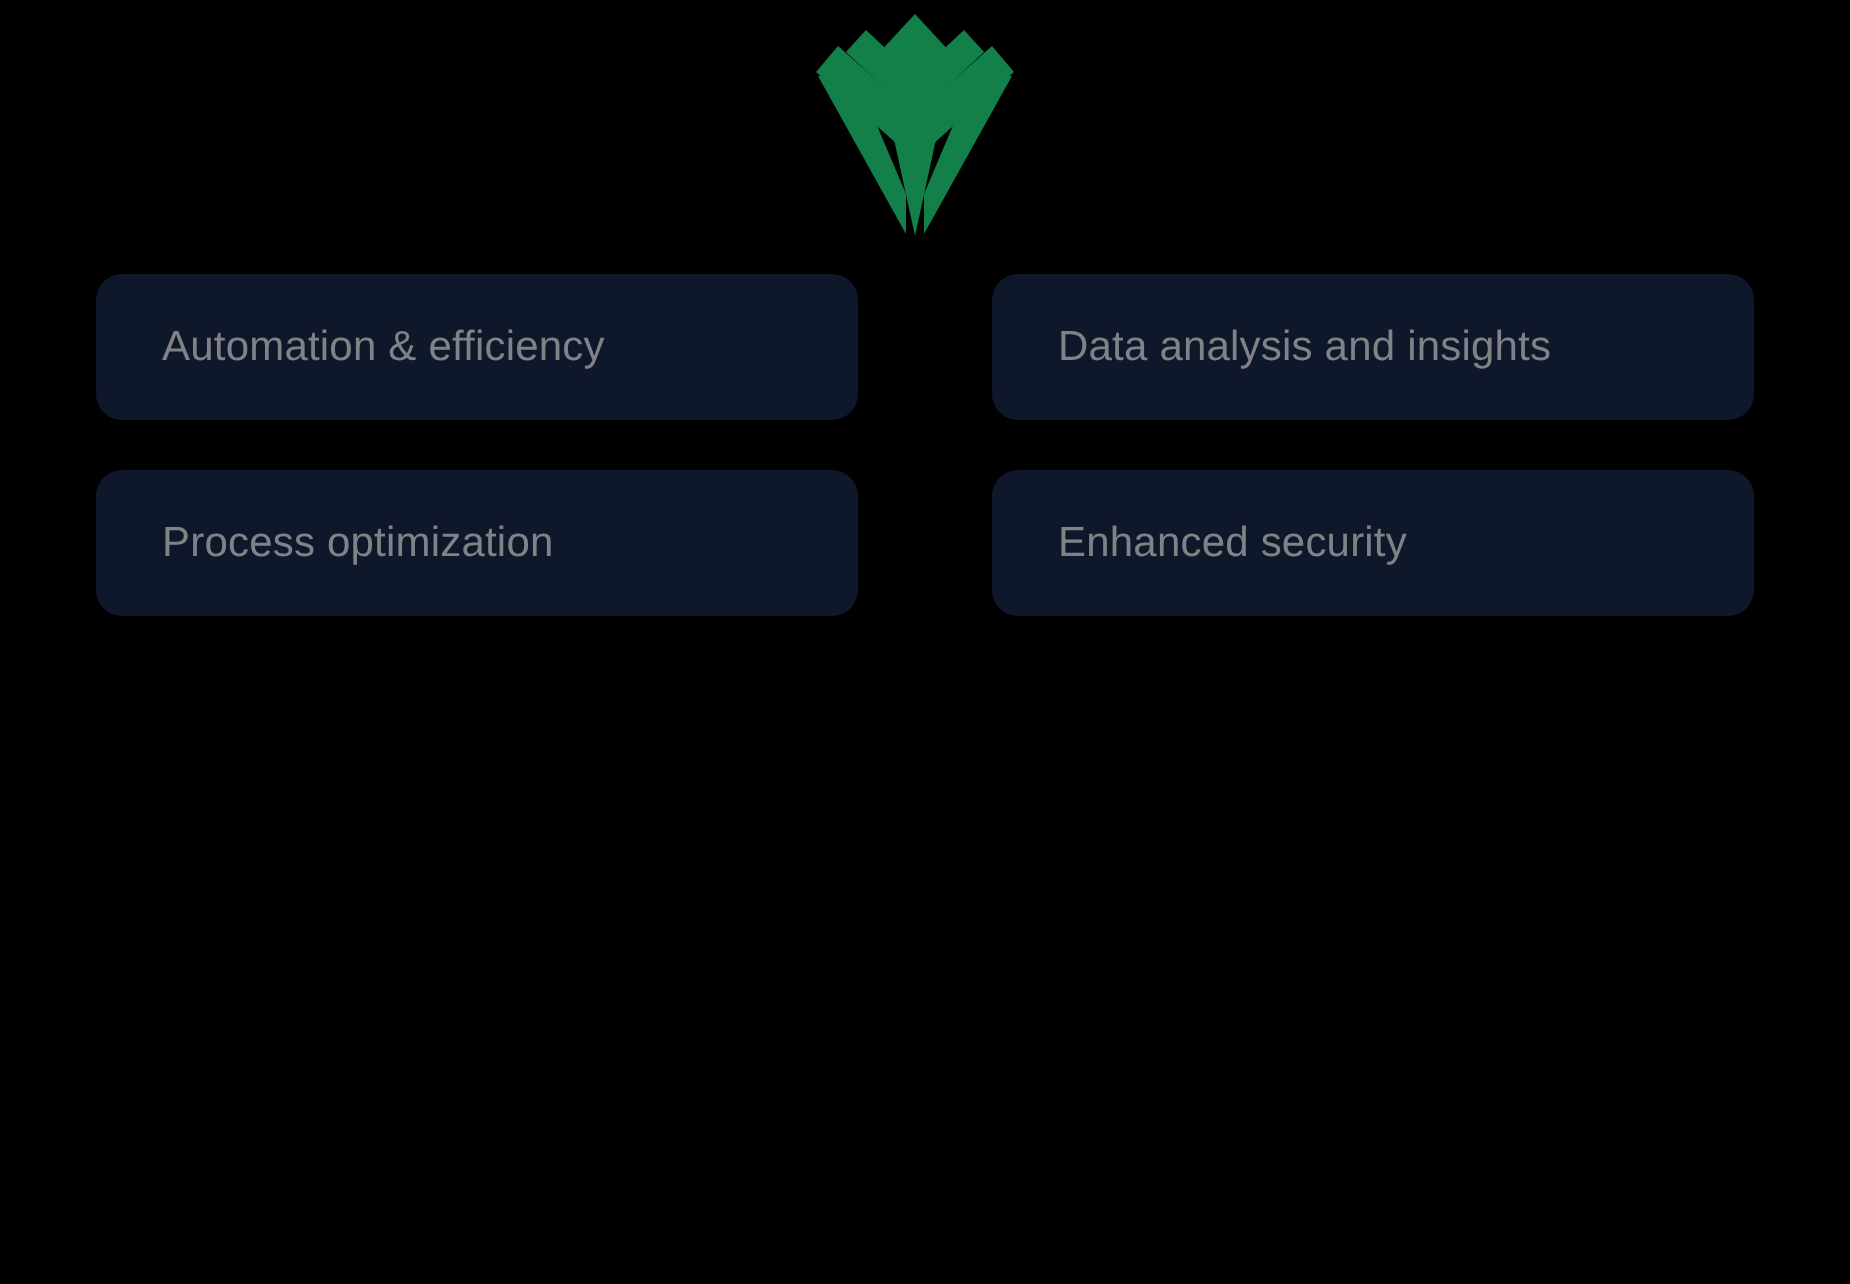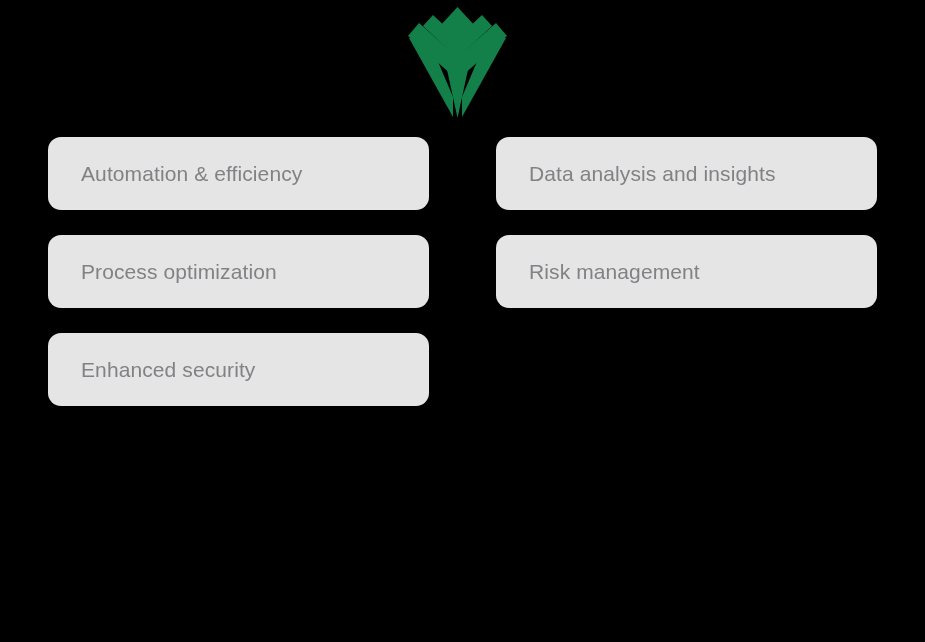--- a/index.html
+++ b/index.html
@@ -43,21 +43,21 @@
     top: 137px;
     width: 830px;
     display: grid;
     grid-template-columns: 381px 381px;
     column-gap: 67px;
     row-gap: 25px;
   }
 
   .feature-card {
     height: 73px;
-    background: #e5e5e5;
+    background: #0f172a;
     border-radius: 13px;
     display: flex;
     align-items: center;
     box-sizing: border-box;
     padding: 0 20px 0 33px;
     overflow: hidden;
   }
 
   .feature-card-label {
     font-family: "Liberation Sans", sans-serif;
@@ -102,23 +102,20 @@
     <div class="feature-card">
       <span class="feature-card-label">Data analysis and insights</span>
     </div>
 
     <div class="feature-card">
       <span class="feature-card-label">Process optimization</span>
     </div>
 
 
 
-    <div class="feature-card">
-      <span class="feature-card-label">Risk management</span>
-    </div>
 
     <div class="feature-card">
       <span class="feature-card-label">Enhanced security</span>
     </div>
 
 
 
 
   </div>
 </div>

